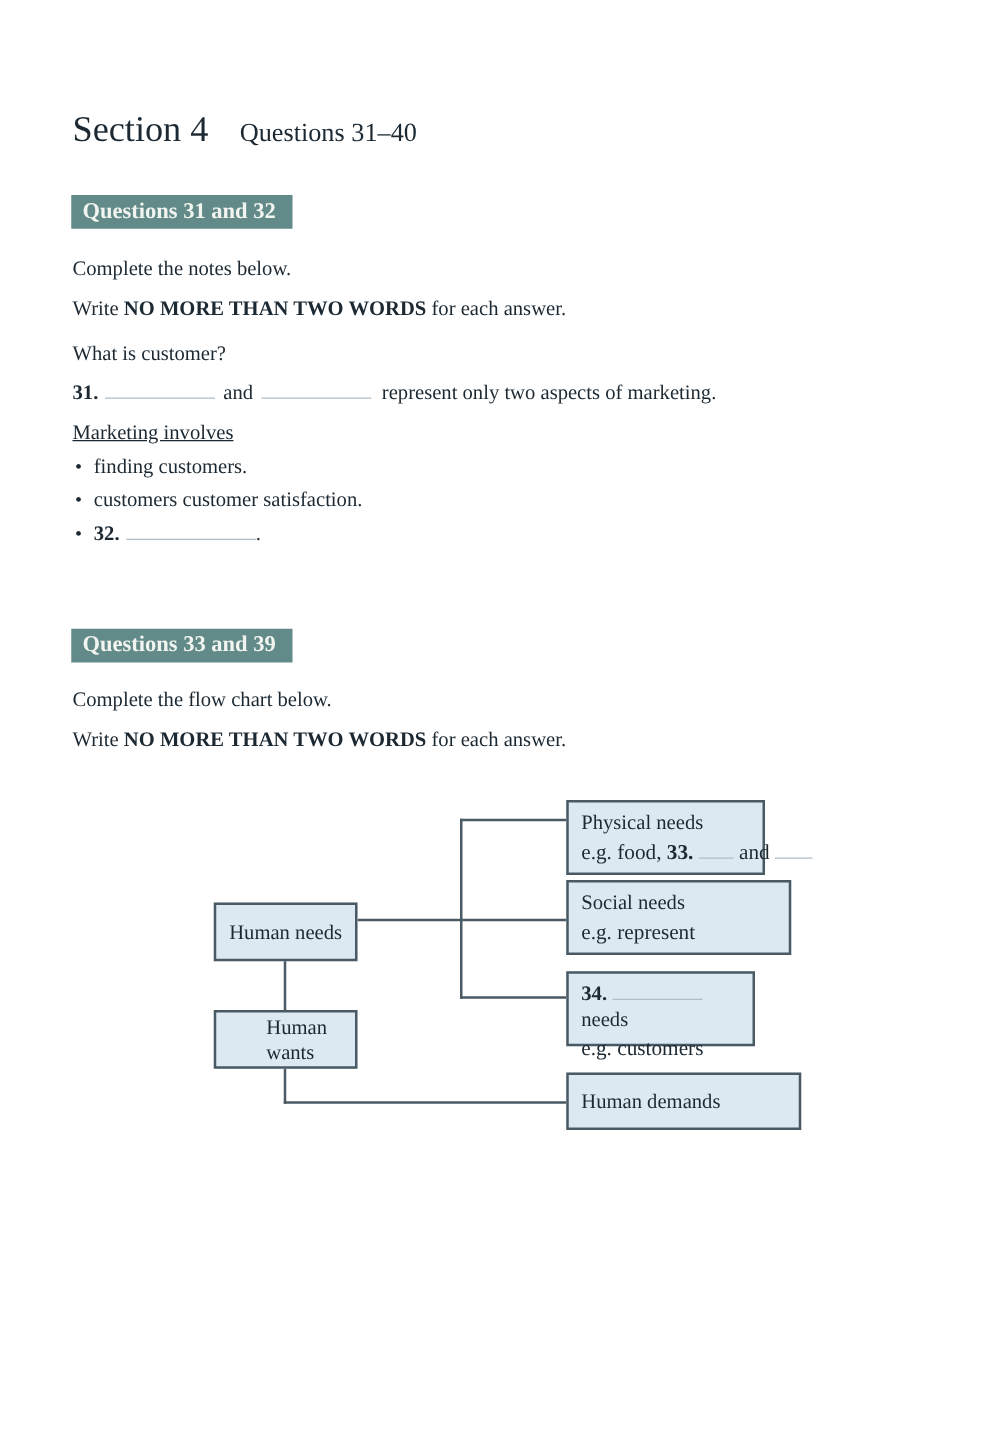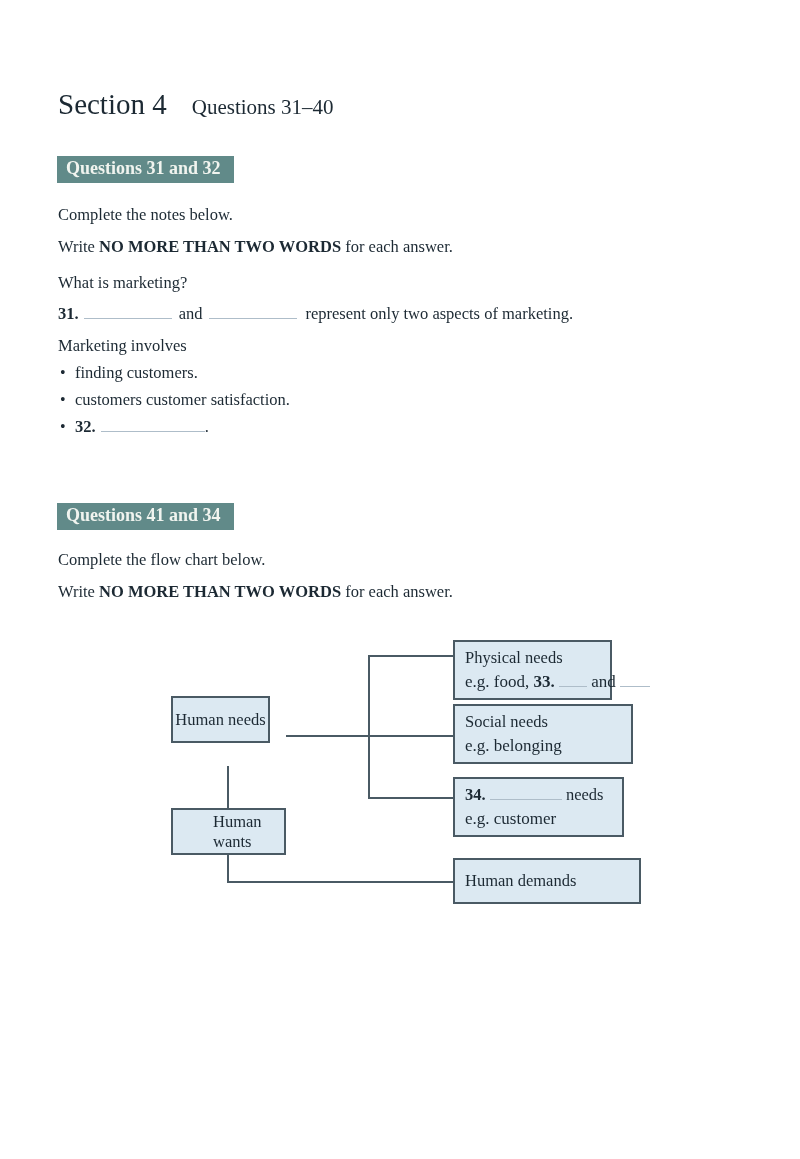--- a/index.html
+++ b/index.html
@@ -67,76 +67,76 @@
   <div class="abs" style="left:58px; top:88px;">
     <span class="header-title">Section 4</span><span class="header-range">Questions 31–40</span>
   </div>
 
   <div class="abs banner" style="left:57px; top:156px;">Questions 31 and 32</div>
 
   <div class="abs body-line" style="left:58px; top:205px;">Complete the notes below.</div>
 
   <div class="abs body-line" style="left:58px; top:237px;"><span>Write </span><span class="b">NO MORE THAN TWO WORDS</span><span> for each answer.</span></div>
 
-  <div class="abs body-line" style="left:58px; top:273px;">What is marketing?</div>
+  <div class="abs body-line" style="left:58px; top:273px;">What is customer?</div>
 
   <div class="abs body-line" style="left:58px; top:304px;">
     <span class="b qnum">31.</span><span class="blank" style="width:88px;"></span><span class="mid-and">and</span><span class="blank" style="width:88px;"></span><span class="tail">represent only two aspects of marketing.</span>
   </div>
 
-  <div class="abs body-line" style="left:58px; top:336px;">Marketing involves</div>
+  <div class="abs body-line" style="left:58px; top:336px;text-decoration:underline;">Marketing involves</div>
 
   <div class="abs body-line" style="left:60px; top:363px;">
     <span class="bullet-glyph">•</span><span>finding customers.</span>
   </div>
 
   <div class="abs body-line" style="left:60px; top:390px;">
     <span class="bullet-glyph">•</span><span>customers customer satisfaction.</span>
   </div>
 
   <div class="abs body-line" style="left:60px; top:417px;">
     <span class="bullet-glyph">•</span><span class="b qnum">32.</span><span class="blank" style="width:104px;"></span><span>.</span>
   </div>
 
-  <div class="abs banner" style="left:57px; top:503px;">Questions 41 and 34</div>
+  <div class="abs banner" style="left:57px; top:503px;">Questions 33 and 39</div>
 
   <div class="abs body-line" style="left:58px; top:550px;">Complete the flow chart below.</div>
 
   <div class="abs body-line" style="left:58px; top:582px;"><span>Write </span><span class="b">NO MORE THAN TWO WORDS</span><span> for each answer.</span></div>
 
   <div>
 
     <div class="conn" style="left:227px; top:766px; width:2px; height:42px;"></div>
     <div class="conn" style="left:286px; top:735px; width:167px; height:2px;"></div>
     <div class="conn" style="left:368px; top:655px; width:2px; height:144px;"></div>
     <div class="conn" style="left:368px; top:655px; width:85px; height:2px;"></div>
     <div class="conn" style="left:368px; top:797px; width:85px; height:2px;"></div>
     <div class="conn" style="left:227px; top:855px; width:2px; height:28px;"></div>
     <div class="conn" style="left:227px; top:881px; width:226px; height:2px;"></div>
 
-    <div class="fbox fbox-center" style="left:171px; top:696px; width:99px; height:47px;">
+    <div class="fbox fbox-center" style="left:171px; top:722px; width:115px; height:47px;">
       <span>Human needs</span>
     </div>
     <div class="fbox fbox-center" style="left:171px; top:808px; width:115px; height:47px;padding-left:40px;">
       <span>Human wants</span>
     </div>
 
     <div class="fbox fbox-two-line" style="left:453px; top:640px; width:159px; height:60px;">
       <div class="fbox-title">Physical needs</div>
       <div class="fbox-eg"><span>e.g. food, </span><span class="b">33.</span> <span class="blank" style="width:28px;"></span> <span>and</span> <span class="blank" style="width:30px;"></span></div>
     </div>
 
     <div class="fbox fbox-two-line" style="left:453px; top:704px; width:180px; height:60px;">
       <div class="fbox-title">Social needs</div>
-      <div class="fbox-eg">e.g. belonging</div>
+      <div class="fbox-eg">e.g. represent</div>
     </div>
 
-    <div class="fbox fbox-two-line" style="left:453px; top:777px; width:171px; height:60px;">
+    <div class="fbox fbox-two-line" style="left:453px; top:777px; width:151px; height:60px;">
       <div class="fbox-title"><span class="b">34.</span> <span class="blank" style="width:72px;"></span> <span>needs</span></div>
-      <div class="fbox-eg">e.g. customer</div>
+      <div class="fbox-eg">e.g. customers</div>
     </div>
 
     <div class="fbox fbox-left" style="left:453px; top:858px; width:188px; height:46px;">
       <span>Human demands</span>
     </div>
 
   </div>
 </div>
 
 </body></html>

